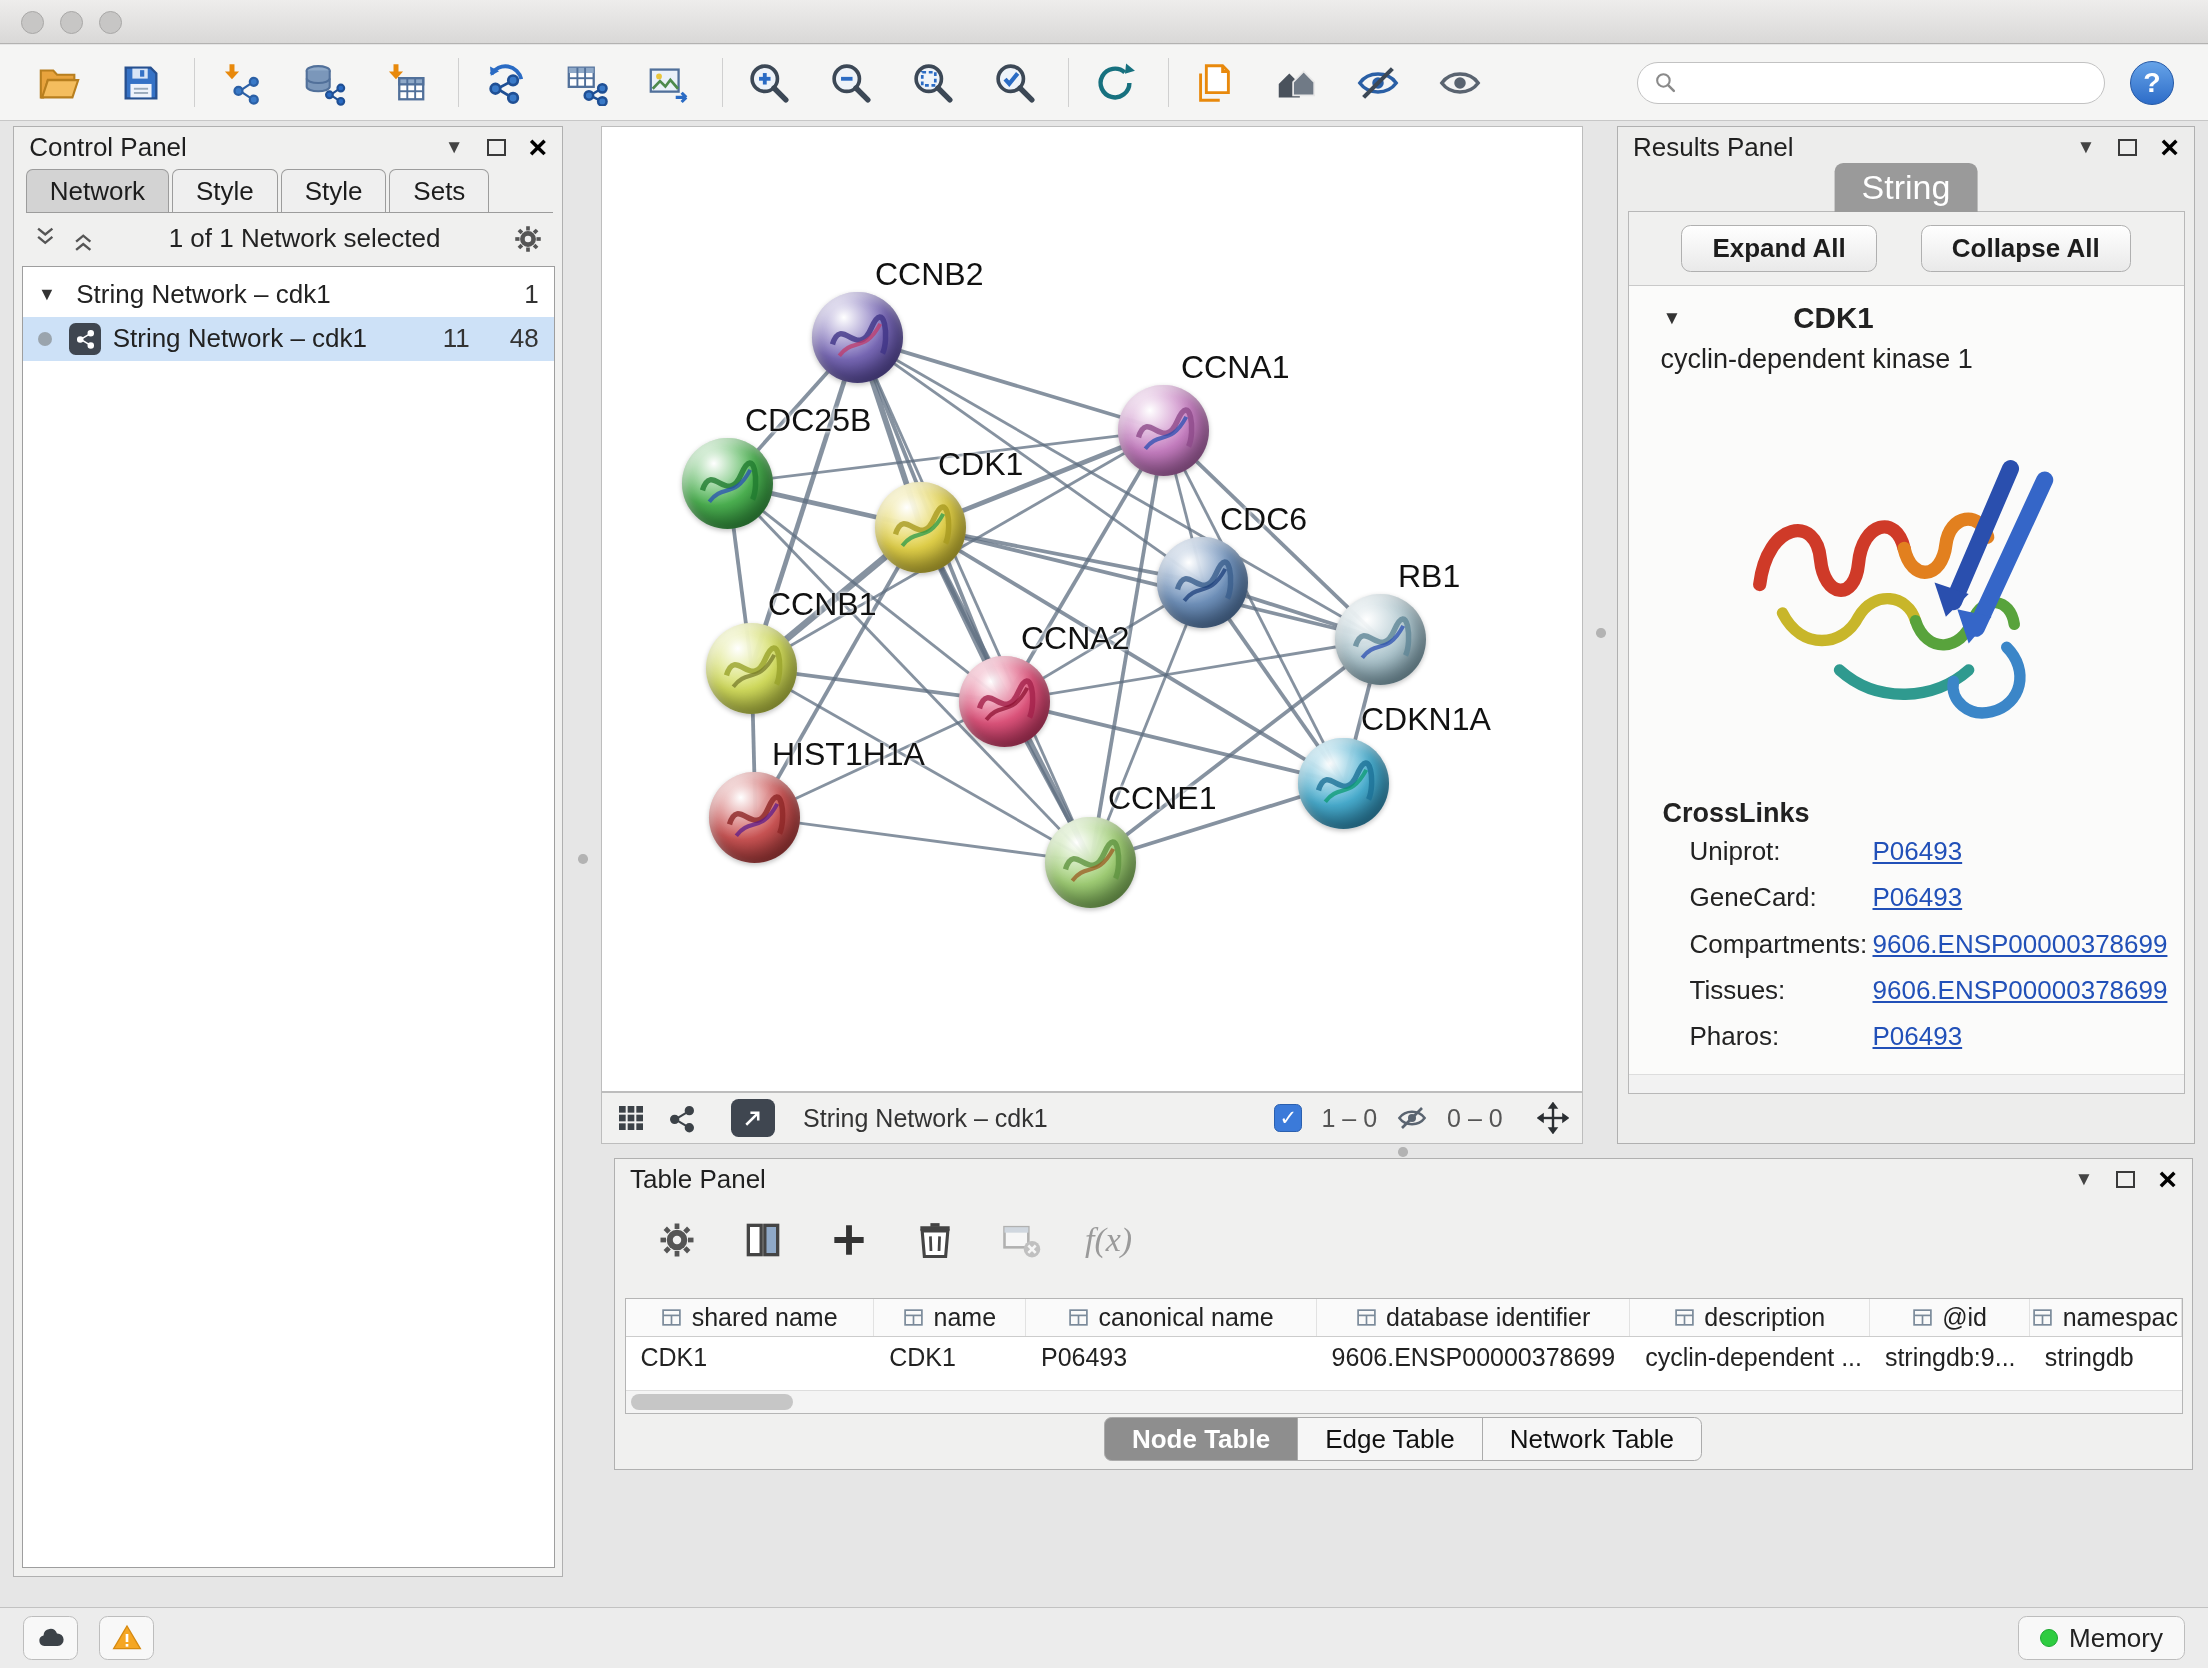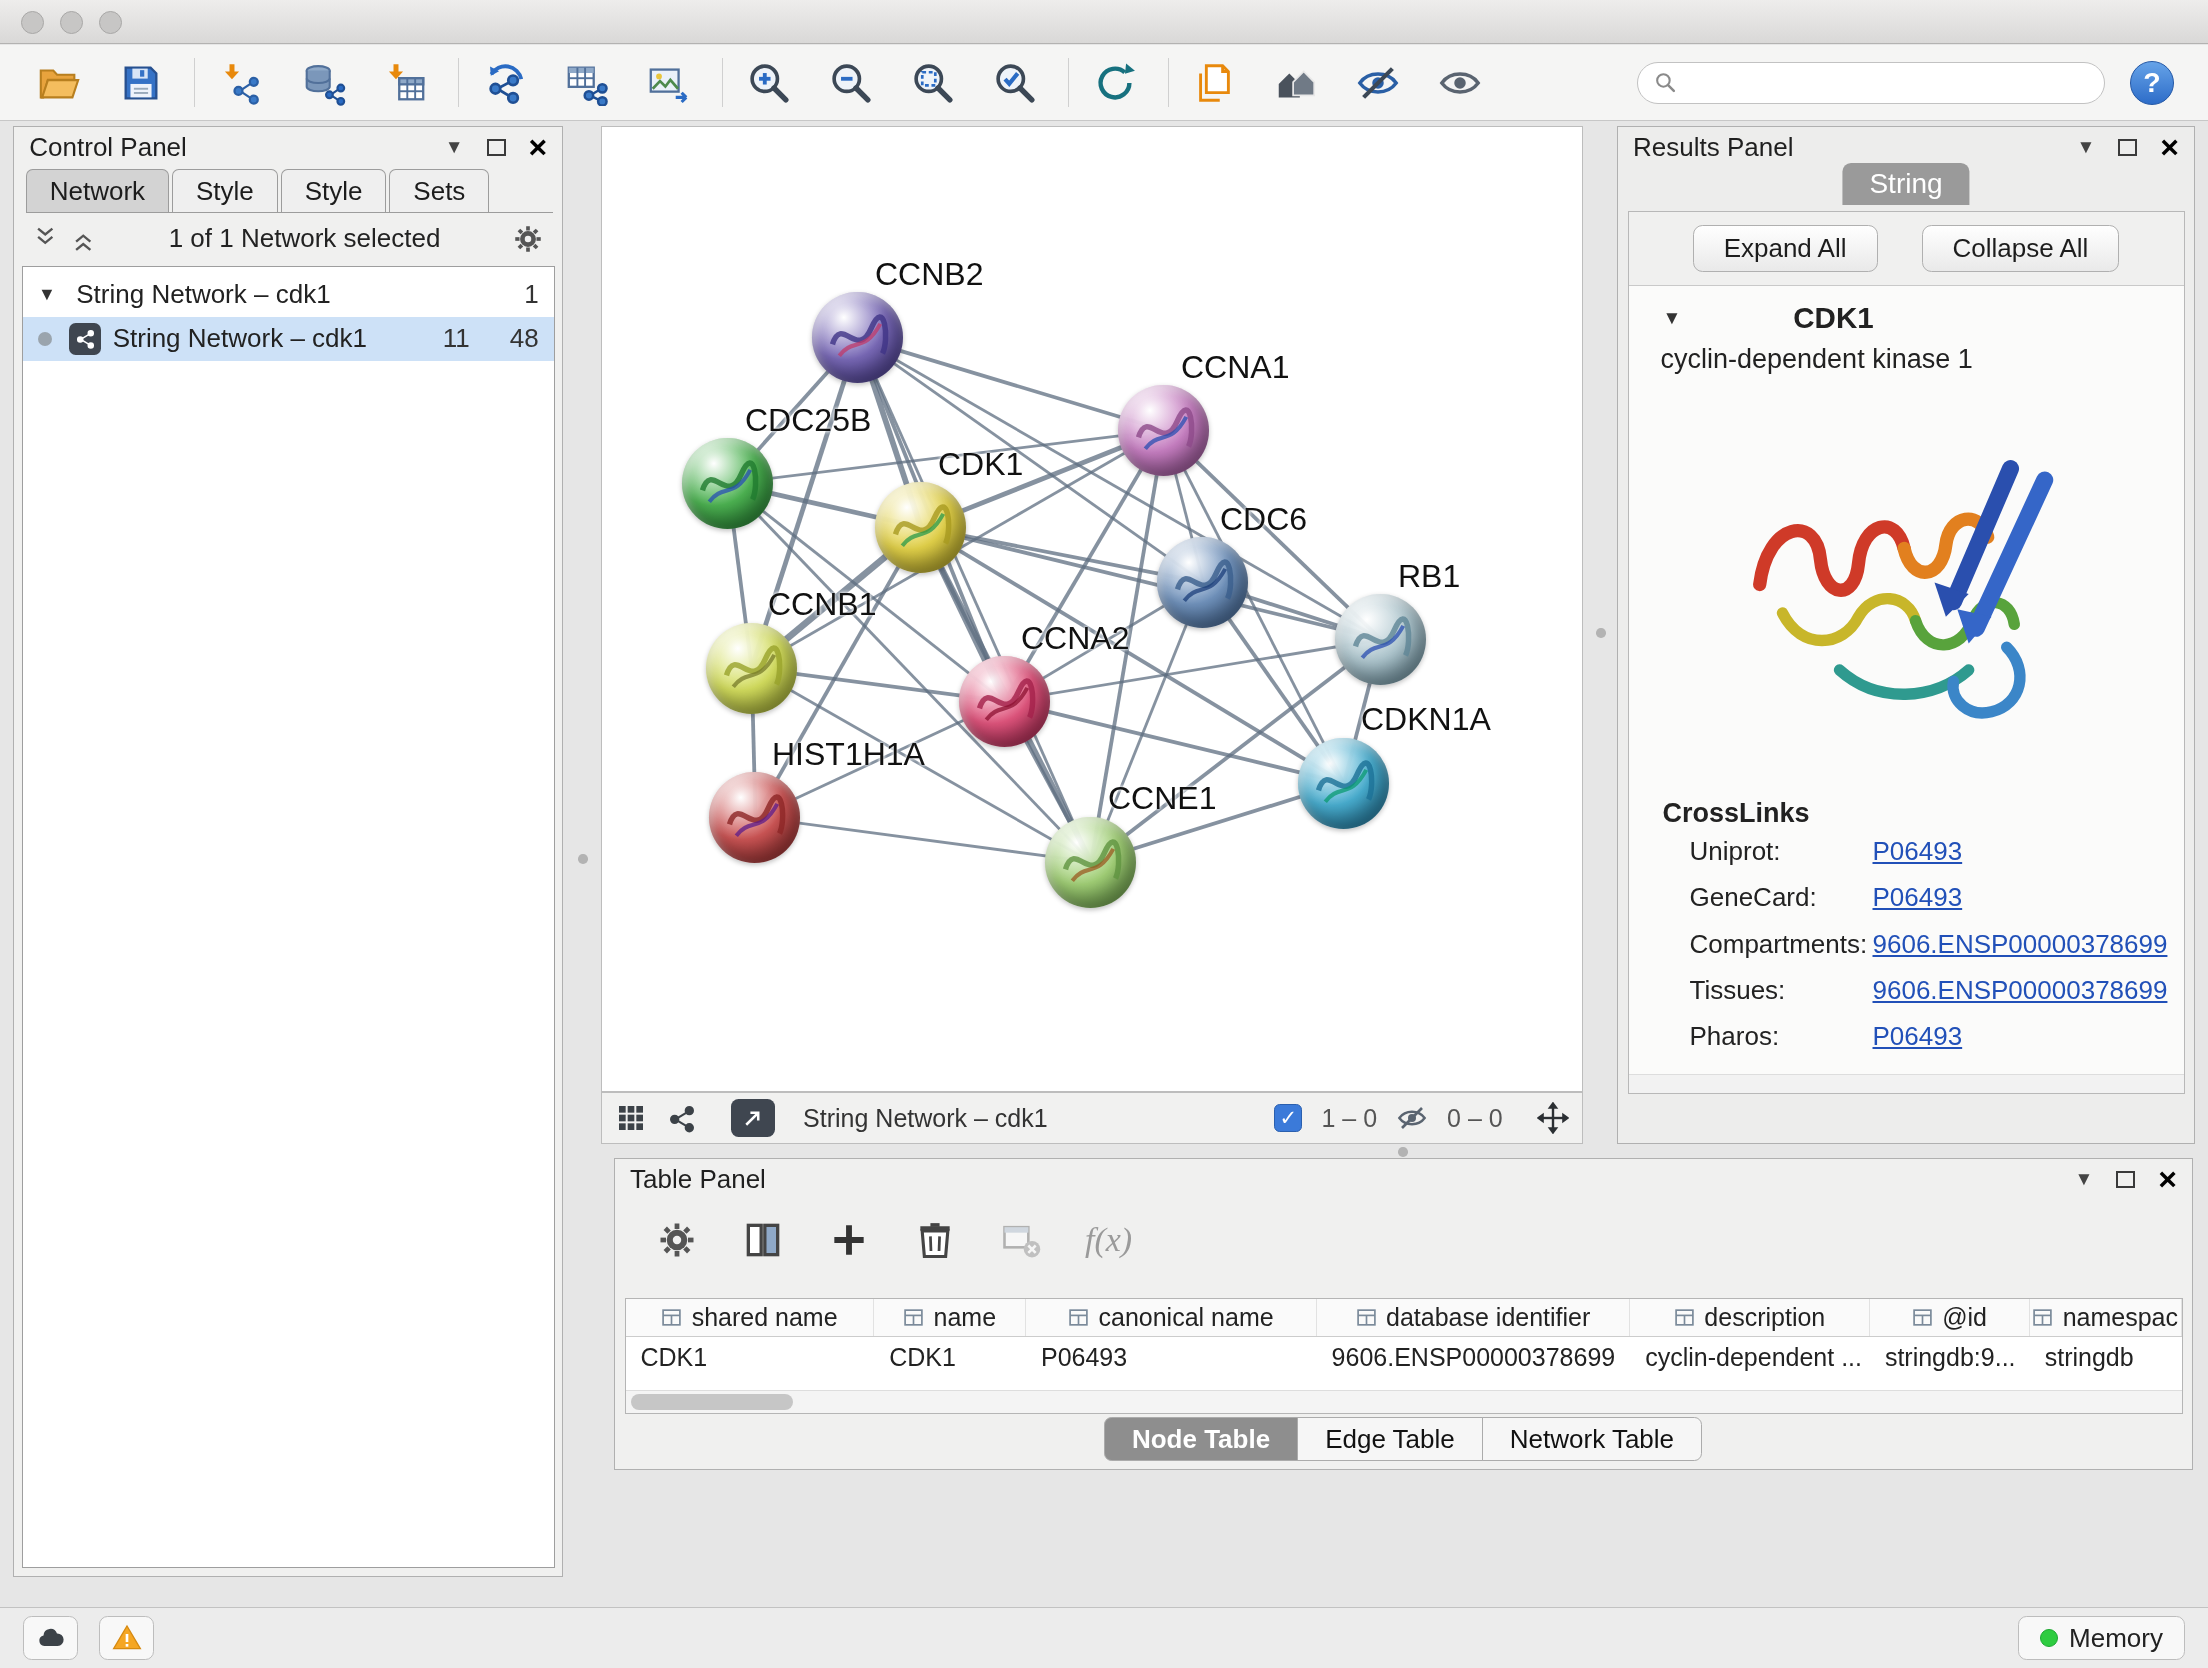--- a/index.html
+++ b/index.html
@@ -74,25 +74,25 @@
     align-items:center; justify-content:center; }
   .dark-btn svg { width:25px; height:25px; }
   .checkbox { width:28.5px; height:28.5px; background:#3b7ad9; border:1px solid #2a5fae; border-radius:5.7px;
     color:#fff; font-size:21px; display:flex; align-items:center; justify-content:center; }
   .counter { color:#555; }
   .net-spacer { flex:1; }
 
   
   #results-panel { left:1617px; top:126px; width:578px; height:1018px; background:#ededec; }
   .string-tab { position:absolute; left:50%; transform:translateX(-50%); top:36px; z-index:2;
-    padding:4.8px 27px; background:#9a9a9a; color:#fff; font-size:28px; border-radius:8.6px 8.6px 0 0; }
+    padding:4.8px 27px; background:#9a9a9a; color:#fff; font-size:34px; border-radius:8.6px 8.6px 0 0; }
   .results-box { position:absolute; left:9.5px; right:9.5px; top:84px; bottom:49px;
     background:#fbfbfa; border:1px solid #b8b8b8; }
   .buttons-row { height:74px; display:flex; align-items:center; justify-content:center; gap:44px;
-    background:#f0f0ef; border-bottom:1px solid #c9c9c9; }
+    background:#f0f0ef; border-bottom:1px solid #c9c9c9;font-weight:bold; }
   .btn { padding:6.7px 30px; font-size:26px; color:#1d1d1d; background:linear-gradient(#ffffff,#e9e9e9);
     border:1px solid #b0b0b0; border-radius:9.5px; }
   .gene-header { display:flex; align-items:center; padding:15px 0 3.8px 34px; }
   .gene-expander { font-size:19px; color:#333; }
   .gene-symbol { font-size:29.5px; font-weight:700; margin-left:112px; }
   .gene-desc { font-size:27px; padding:5.7px 0 3.8px 32px; }
   .protein-img { display:block; margin:25px auto 5.7px auto; }
   .crosslinks-title { font-size:27px; font-weight:700; padding-left:34px; margin-top:13.3px; }
   .cl-row { display:flex; align-items:center; padding:7.6px 0 7.6px 61px; font-size:26px; }
   .cl-label { width:183px; }

